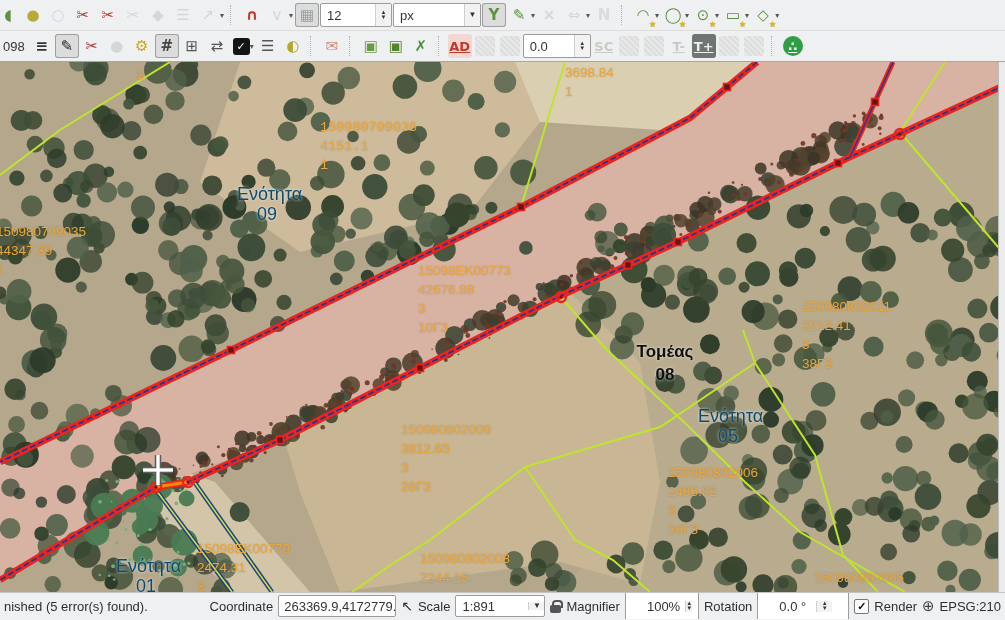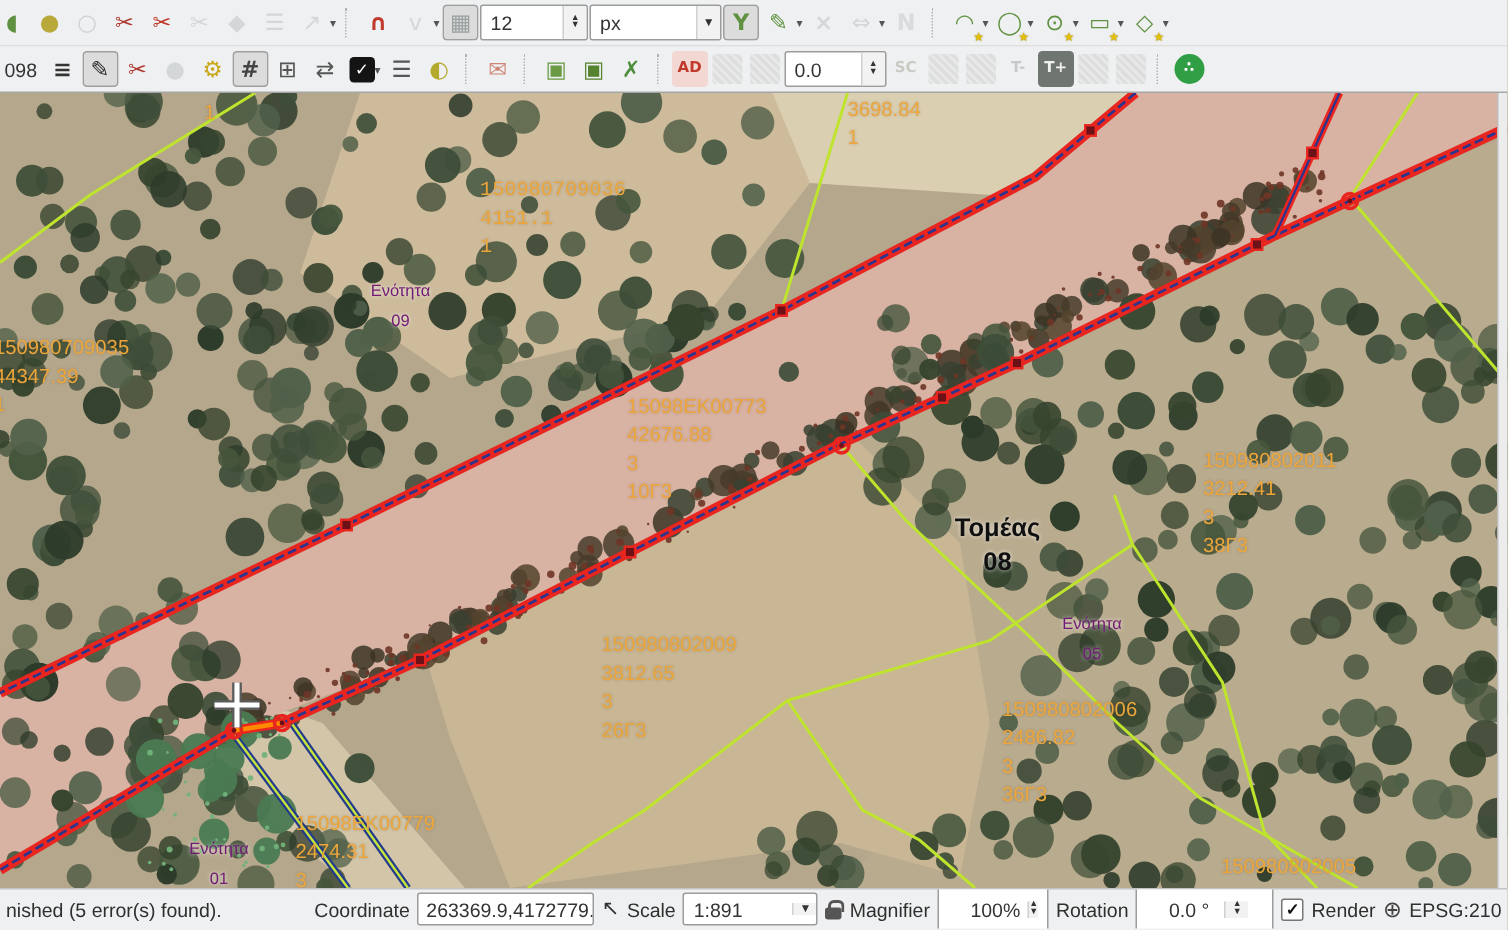--- a/index.html
+++ b/index.html
@@ -10,21 +10,21 @@
   .toolbar { height:31px; display:flex; align-items:center; gap:1px; padding:0 3px;
              background:#eff0f1; white-space:nowrap; overflow:hidden; }
   .row1 { border-bottom:1px solid #dddddd; }
   .row2 { border-bottom:1px solid #a6a6a6; }
   .tbtn { width:24px; height:24px; display:flex; align-items:center; justify-content:center;
           border-radius:3px; position:relative; flex:0 0 auto; }
   .tbtn.pressed { background:#dcdcdc; box-shadow:inset 0 0 0 1px #9f9f9f; }
   .tbtn.disabled { opacity:.38; }
   .glyph { font-family:"DejaVu Sans", sans-serif; font-size:15px; line-height:1; }
   .glyph.bld { font-weight:bold; }
-  .glyph.txtic { font-size:10px; font-weight:bold; }
+  .glyph.txtic { font-size:13px; font-weight:bold;text-decoration:underline; }
   .badge { position:absolute; right:-1px; bottom:-2px; font-size:8px; color:#e6c100;
            text-shadow:0 0 1px #7a6000; }
   .ddarr { font-size:8px; color:#555; margin:0 1px 0 -1px; flex:0 0 auto; }
   .tsep { width:5px; height:20px; border-left:1px dotted #b3b3b3; margin:0 4px; flex:0 0 auto; }
   .circ { border-radius:50%; width:20px; height:20px; margin:2px; }
   .swatch { width:20px; height:20px; margin:2px; border-radius:2px; opacity:.5; flex:0 0 auto;
             background:repeating-linear-gradient(45deg,#cbcbcb 0 2px,#e0e0e0 2px 4px); }
   .widget { display:flex; height:24px; border:1px solid #9c9c9c; background:#fff;
             border-radius:2px; overflow:hidden; flex:0 0 auto; }
   .wval { padding:0 6px; font-size:13px; color:#333; display:flex; align-items:center; flex:1; }
@@ -36,21 +36,21 @@
   .cdd { width:17px; height:17px; margin:3px 0 3px 3px; background:#141414; border-radius:3px;
          color:#fff; font-size:11px; display:flex; align-items:center; justify-content:center; }
 
   
   #map { position:relative; width:1005px; height:530px; overflow:hidden; background:#b4a78c; }
   #map svg { position:absolute; left:0; top:0; }
   #map-labels { position:absolute; left:0; top:0; width:100%; height:100%; pointer-events:none; }
   .map-label { position:absolute; white-space:nowrap; }
   .map-label.orange { color:#eca63b; font-size:13.5px; line-height:19px;
                       text-shadow:0 0 2px rgba(70,45,0,.25); }
-  .map-label.dark { color:#701a75; font-size:11px; line-height:20px;
+  .map-label.dark { color:#0c4a6e; font-size:18px; line-height:20px;
                     text-shadow:0 0 3px rgba(255,255,255,.8); }
   .map-label.dark-bold { color:#101010; font-weight:bold; font-size:17px; line-height:23px;
                          text-shadow:0 0 3px rgba(255,255,255,.75); }
   .right-strip { position:absolute; right:0; top:0; width:7px; height:100%;
                  background:#ececec; border-left:1px solid #bdbdbd; }
 
   
   .statusbar { height:27px; display:flex; align-items:center; gap:5px; padding:0 4px;
                border-top:1px solid #c4c4c4; background:#eff0f1; font-size:13px; color:#2f2f2f;
                overflow:hidden; }
@@ -1211,20 +1211,24 @@
       </div>
       <div class="map-label orange" style="left: 197px; top: 477px;">
         <div>15098EK00779</div>
         <div>2474.31</div>
         <div>3</div>
       </div>
       <div class="map-label dark" style="left: 116px; top: 494px; width: 60px; text-align: center;">
         <div>Ενότητα</div>
         <div>01</div>
       </div>
+      <div class="map-label orange" style="left: 420px; top: 487px;">
+        <div>150980802008</div>
+        <div>2244.15</div>
+      </div>
       <div class="map-label orange" style="left: 814px; top: 506px;">
         <div>150980802005</div>
       </div>
     </div>
   <div class="right-strip"></div>
 </div>
 
 <div class="statusbar">
   <span class="sb-msg">nished (5 error(s) found).</span>
   <span class="sb-spacer"></span>

